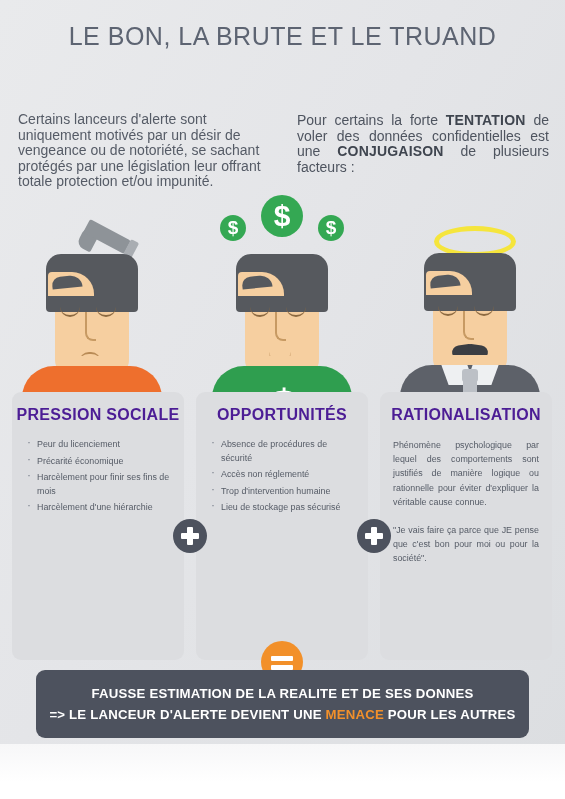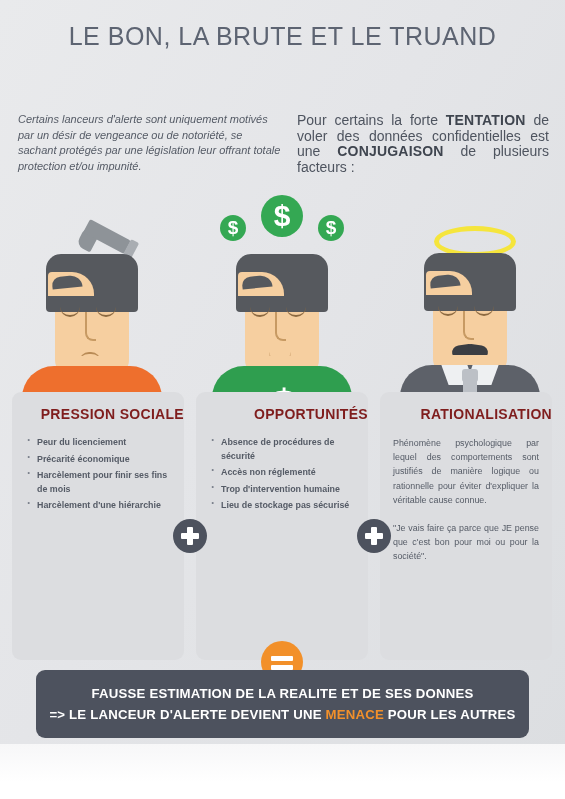--- a/index.html
+++ b/index.html
@@ -21,21 +21,21 @@
   
   .title{
     position:absolute;left:0;top:22px;width:565px;text-align:center;
     font-family:"Liberation Sans", sans-serif;
     font-size:25px;letter-spacing:.5px;color:#5d6472;font-weight:400;
   }
 
   
   .intro-left{
     position:absolute;left:18px;top:112px;width:265px;
-    font-size:11px;line-height:15.5px;color:#555b66;font-style:italic;
+    font-size:14px;line-height:15.5px;color:#555b66;
   }
   .intro-right{
     position:absolute;left:297px;top:113px;width:252px;
     font-size:14px;line-height:15.5px;color:#4e545f;text-align:justify;
   }
   .intro-right b{font-weight:bold;color:#3f454f;letter-spacing:.2px;}
 
   
   .figure{position:absolute;}
   .fig-head{
@@ -147,31 +147,31 @@
     font-family:"Liberation Sans", sans-serif;
   }
   .buttons-col{position:absolute;left:67px;top:170px;}
   .btn-dot{width:5px;height:5px;border-radius:50%;background:#c0522a;margin-bottom:12px;}
 
   
   .card{
     position:absolute;background:#dcdde0;border-radius:9px;
   }
   .card-title{
-    text-align:right;color:#7f1d1d;font-weight:bold;font-size:14px;
+    text-align:center;color:#4c1d95;font-weight:bold;font-size:16px;
     letter-spacing:.3px;margin-top:14px;
   }
   .card-body{
     margin:14px 13px 0 13px;font-size:8.9px;line-height:14.2px;color:#555b66;
   }
   .card-body.just{text-align:justify;}
   ul.bullets{list-style:none;margin:0;padding:0;}
   ul.bullets li{
     position:relative;padding-left:12px;margin-bottom:3px;
-    font-size:8.9px;line-height:13.6px;color:#555b66;font-weight:bold;
+    font-size:8.9px;line-height:13.6px;color:#555b66;
   }
   ul.bullets li:before{
     content:"·";position:absolute;left:2px;top:-2px;color:#7b818c;font-size:12px;
   }
   .lead{margin-bottom:13px;}
   .quote{margin-top:14px;}
 
   
   .plus{
     position:absolute;width:34px;height:34px;border-radius:50%;background:#4d525e;

